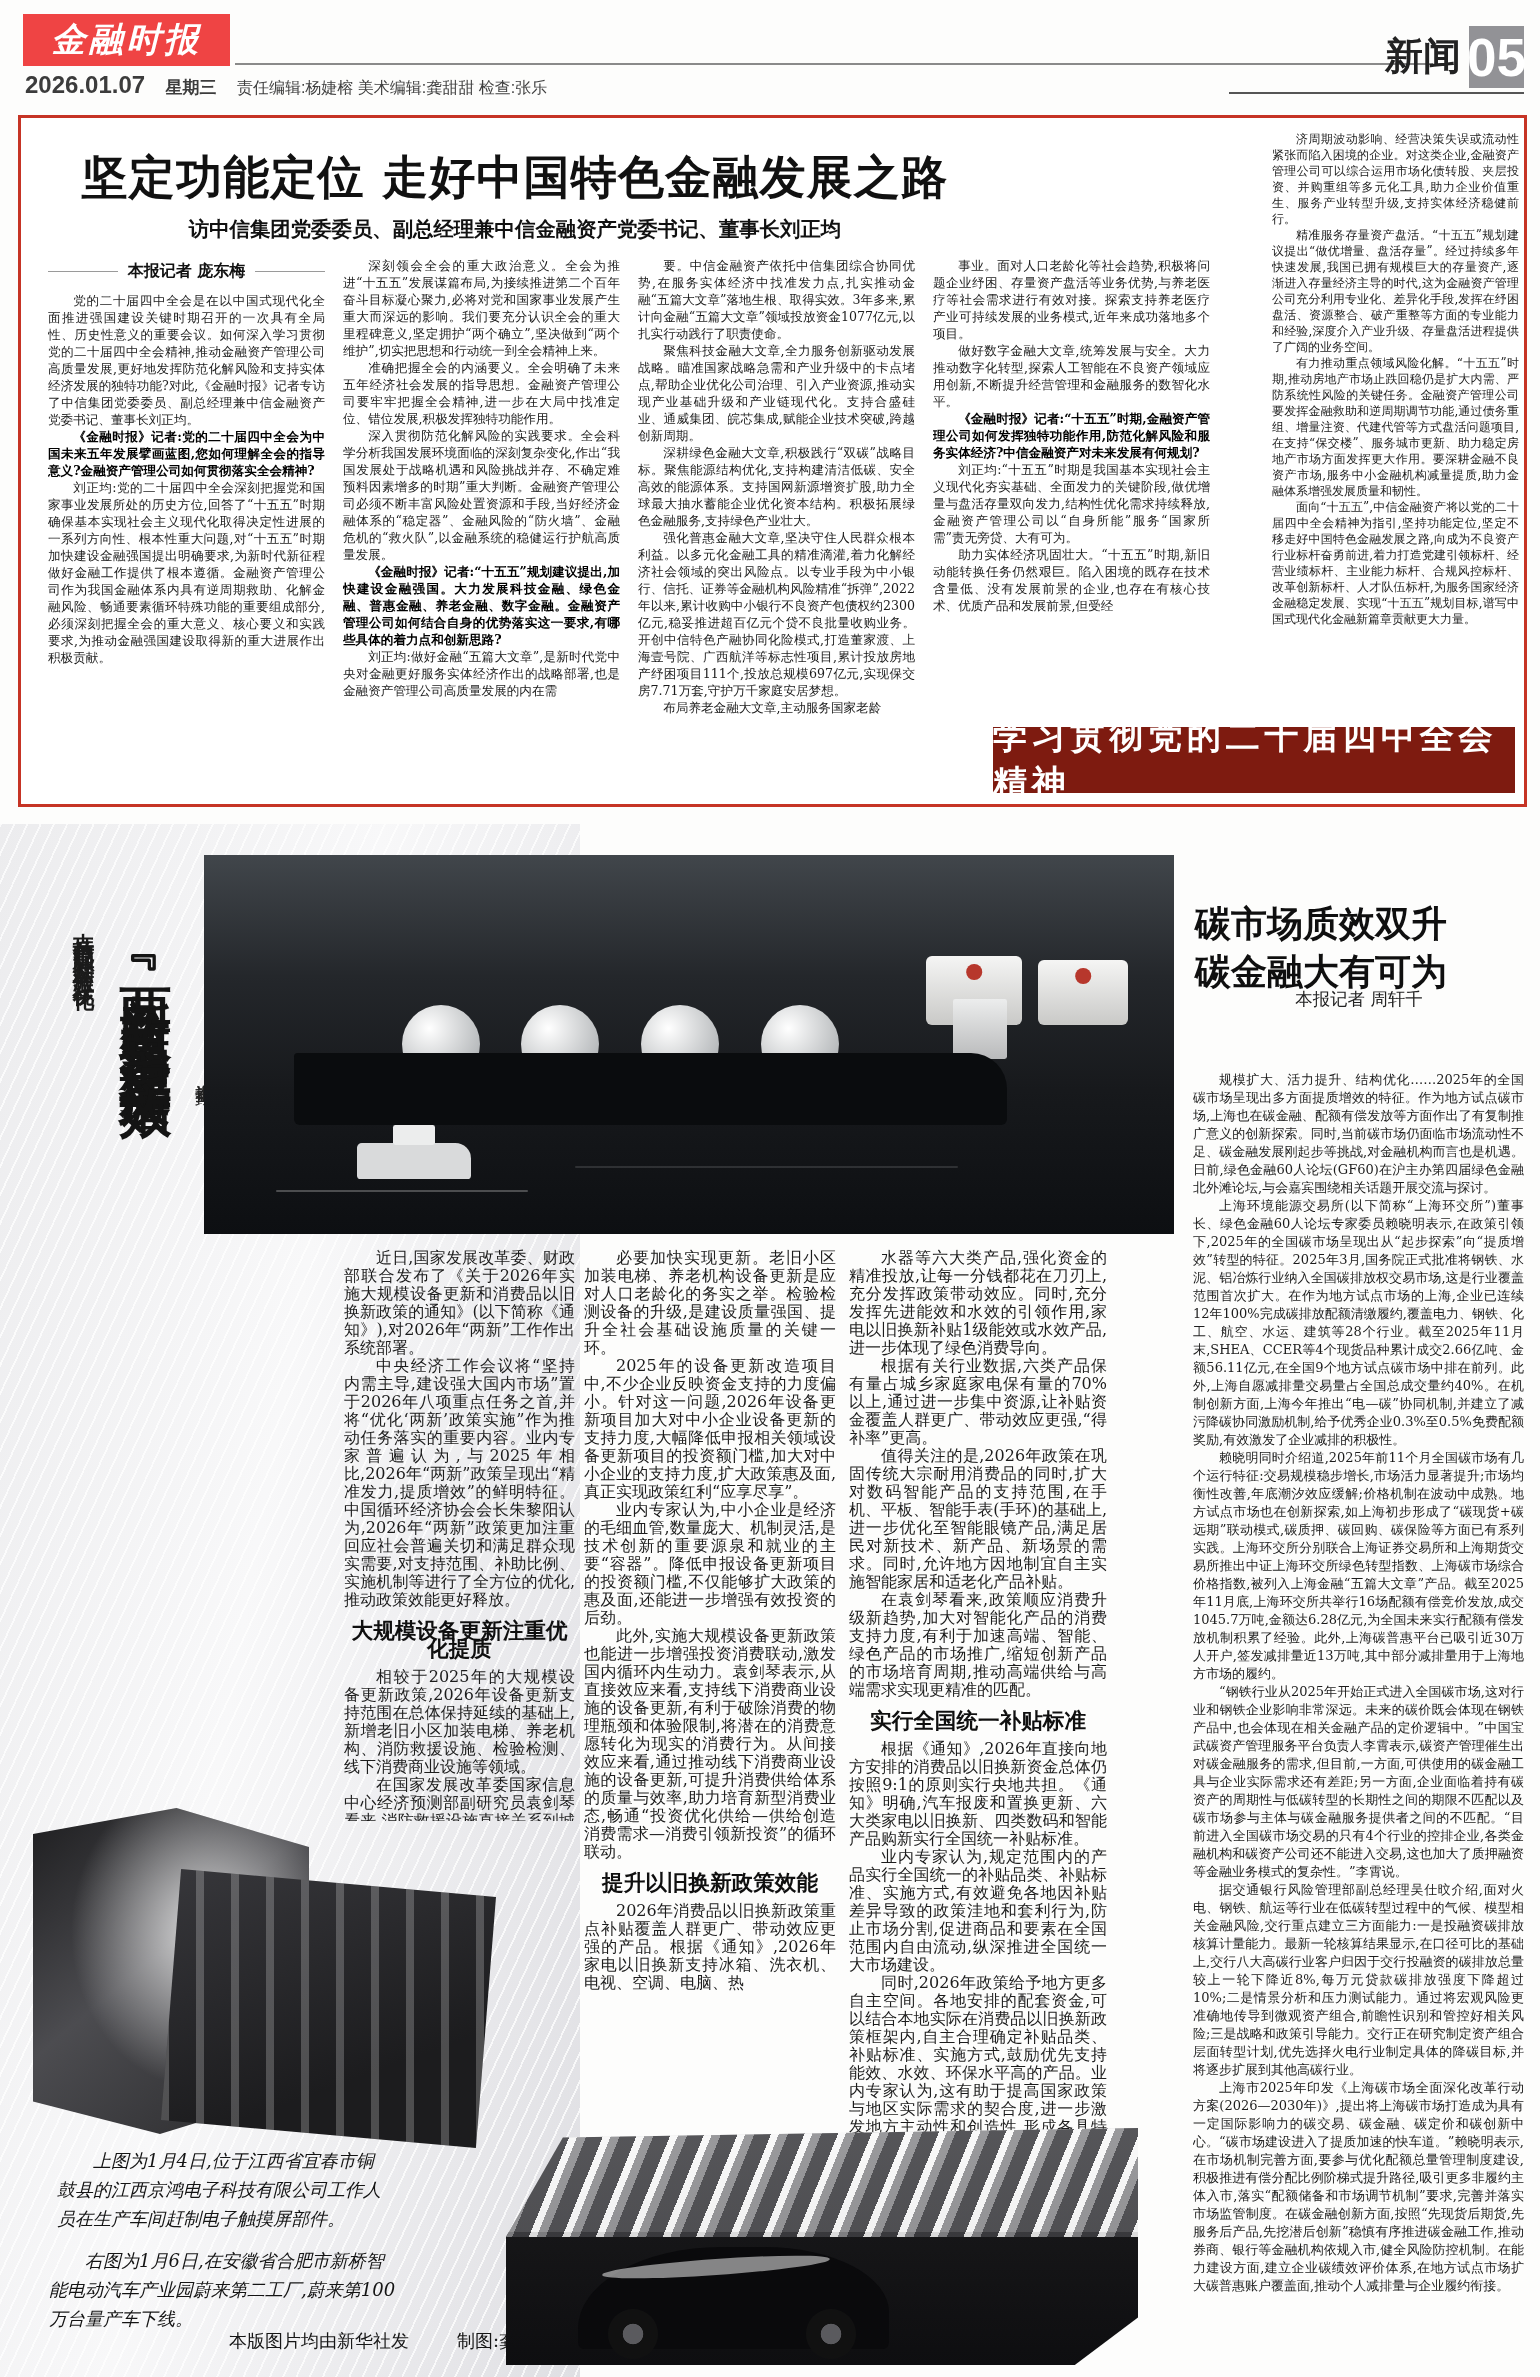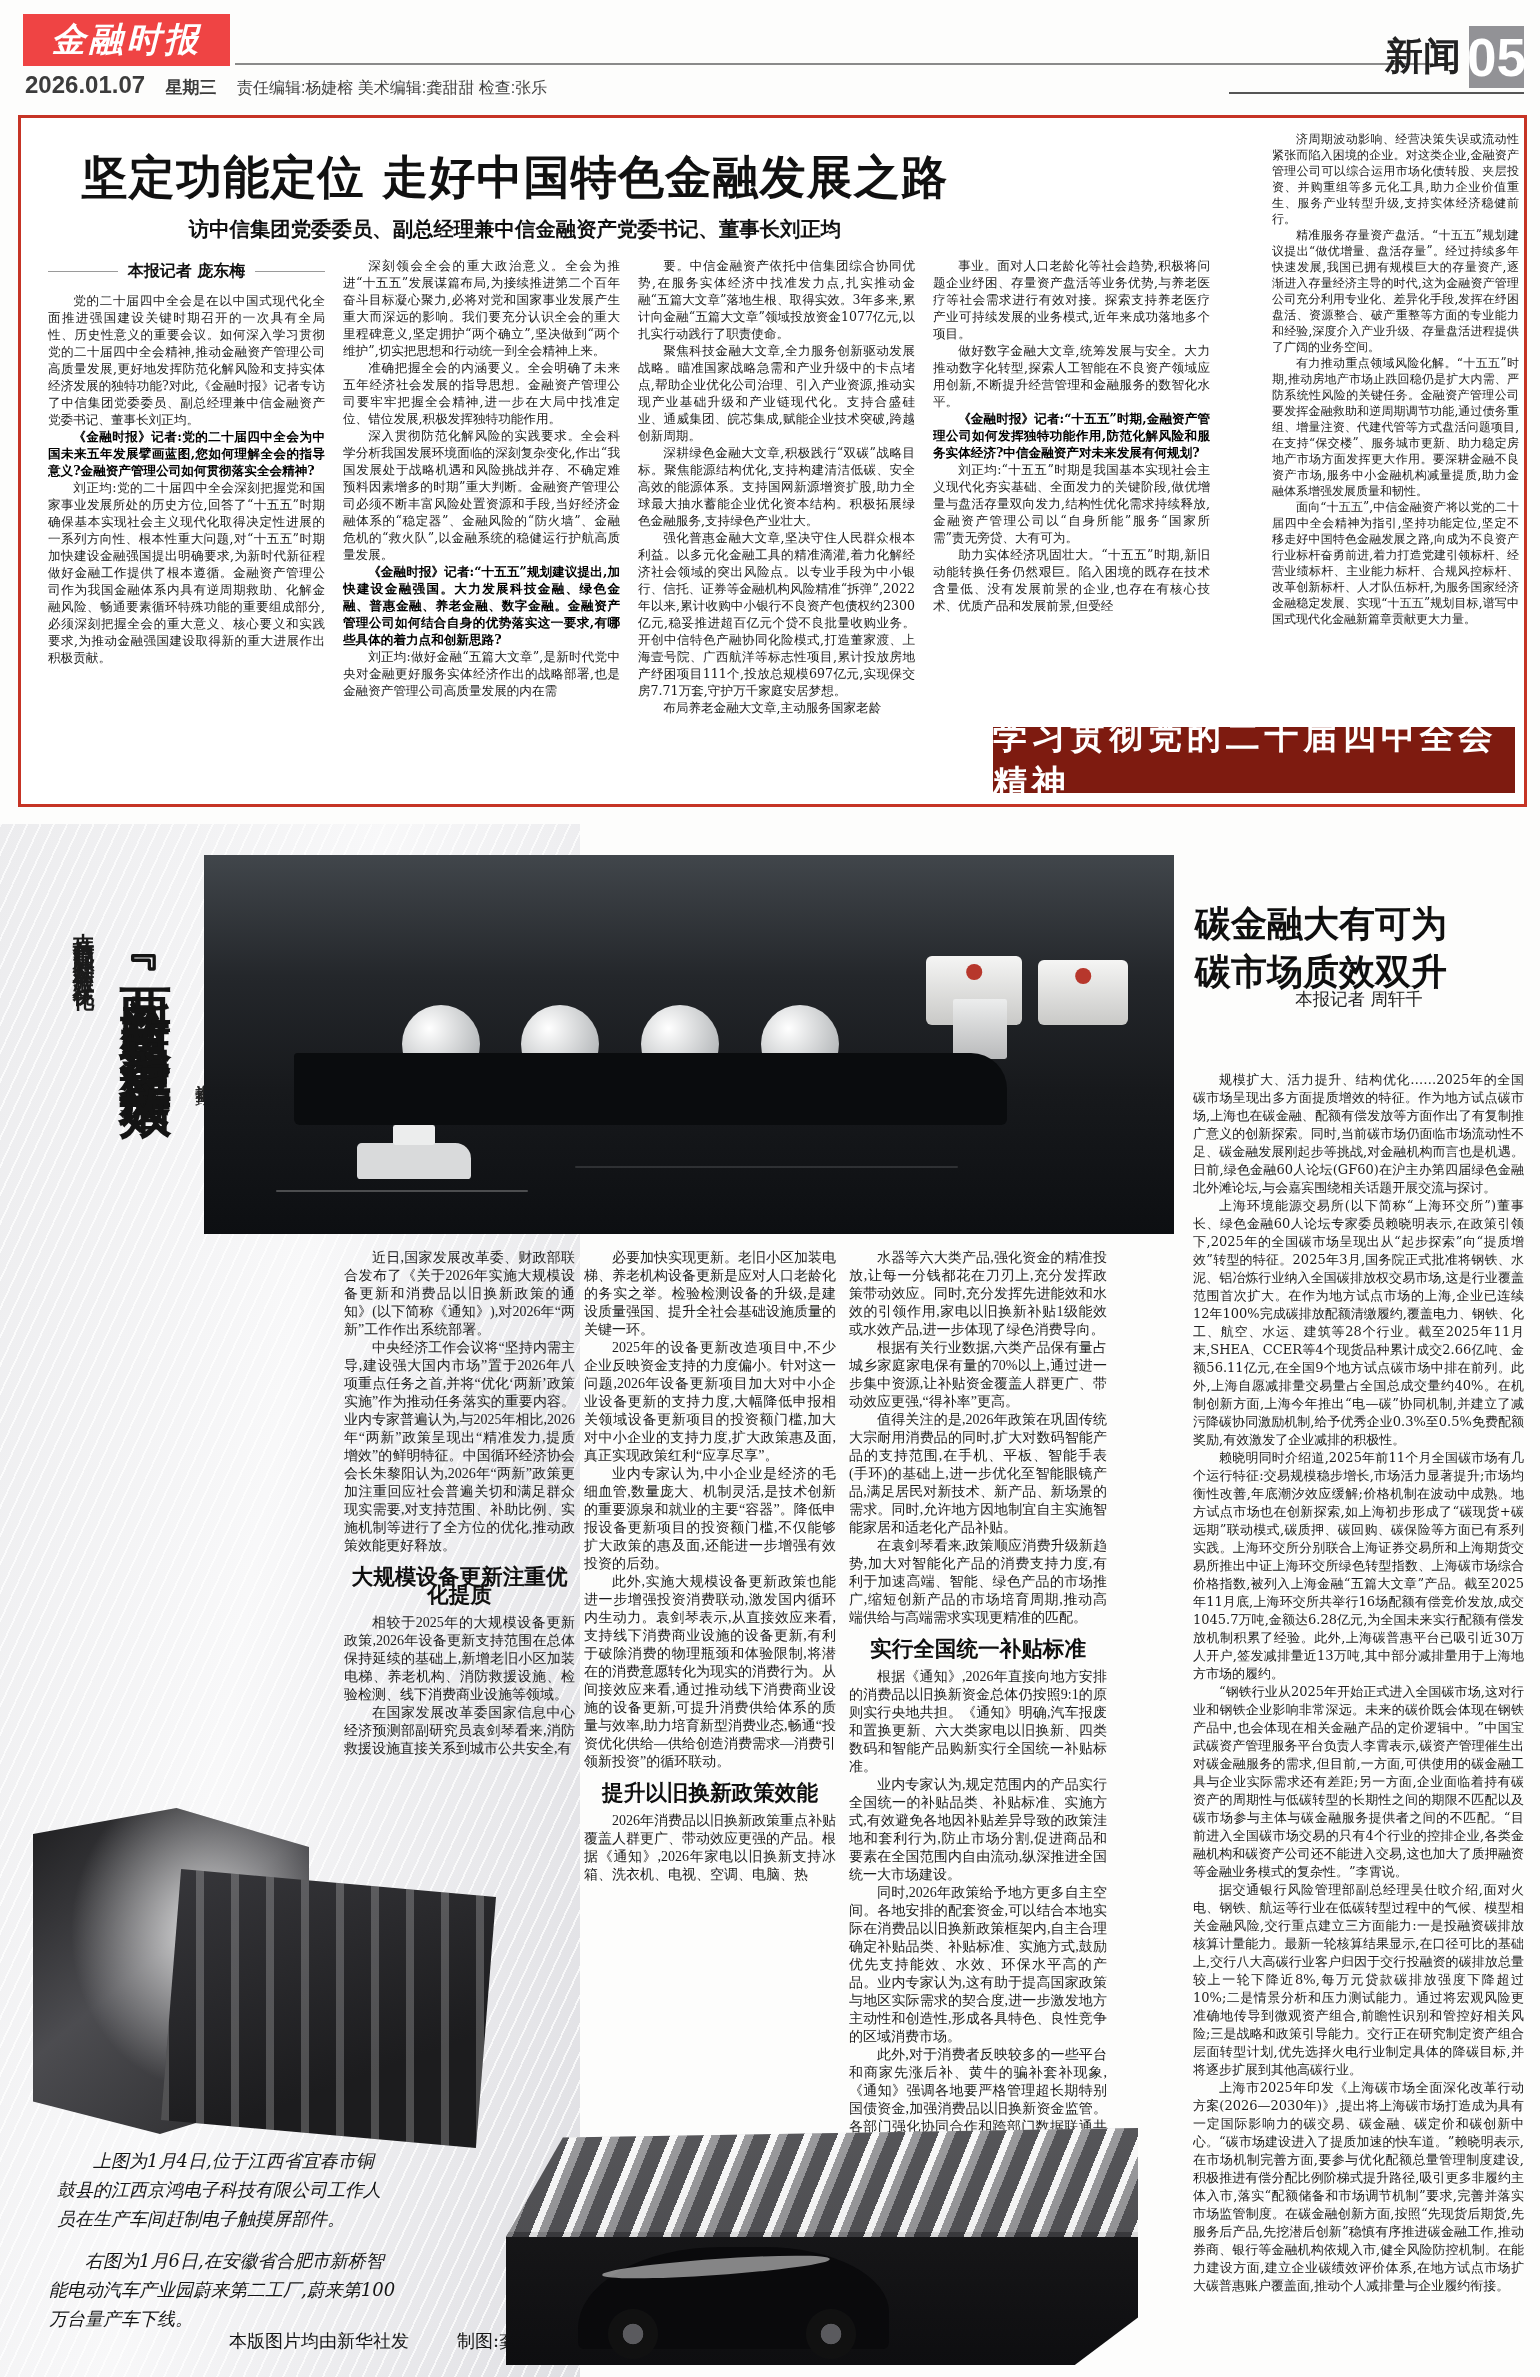--- a/index.html
+++ b/index.html
@@ -47,21 +47,21 @@
       background-image:repeating-linear-gradient(115deg,rgba(255,255,255,.75) 0 1.8px,rgba(255,255,255,0) 1.8px 12px),
                        linear-gradient(100deg,#ececee 0%,#f8f8f9 45%,#dfdfe3 100%);}
 
   
   .lx-kicker{left:69px;top:915px;height:371px;writing-mode:vertical-rl;font-size:21.6px;font-weight:600;
              letter-spacing:4.8px;color:#1b1b1b;}
   .lx-headline{left:111px;top:939px;height:934px;writing-mode:vertical-rl;font-size:52px;font-weight:900;
                letter-spacing:8.4px;color:#141414;}
   .lx-reporter{left:192px;top:1071px;height:192px;writing-mode:vertical-rl;font-size:17.4px;color:#222;}
   .lx-col{overflow:hidden;}
-  .lx-col p{margin:0;font-size:14px;line-height:18px;text-align:justify;text-indent:2em;color:#1c1c1c;font-family:Liberation Serif, serif;}
+  .lx-col p{margin:0;font-size:16px;line-height:18px;text-align:justify;text-indent:2em;color:#1c1c1c;}
   .lx-col p.sub{font-size:21.6px;font-weight:800;text-align:center;text-indent:0;margin:13px 0 9.6px;
                 font-family:"Liberation Sans",sans-serif;color:#0f0f0f;}
   .lx-c1{left:344px;top:1249px;width:231px;height:572px;}
   .lx-c2{left:584px;top:1249px;width:252px;height:888px;}
   .lx-c3{left:849px;top:1249px;width:258px;height:1087px;}
 
   
   .lng-photo{left:204px;top:855px;width:970px;height:379px;overflow:hidden;
              background:linear-gradient(180deg,#41464b 0%,#24272b 32%,#17191c 62%,#0d0f12 100%);}
   .lng-tank{position:absolute;background:linear-gradient(180deg,#f5f5f4,#c9c9c7);border-radius:6px;}
@@ -241,22 +241,22 @@
 
   <div class="abs ph-car">
     <div class="ceiling"></div>
     <div class="body"></div>
     <div class="shine"></div>
     <div class="wheel" style="left:102px;"></div>
     <div class="wheel" style="left:300px;"></div>
   </div>
 
   <div class="abs cb-headline">
+    <div>碳市场质效双升</div>
     <div>碳金融大有可为</div>
-    <div>碳市场质效双升</div>
   </div>
   <div class="abs cb-reporter">本报记者 周轩千</div>
   <div class="abs cb-body">
 
   <p class="para">规模扩大、活力提升、结构优化……2025年的全国碳市场呈现出多方面提质增效的特征。作为地方试点碳市场,上海也在碳金融、配额有偿发放等方面作出了有复制推广意义的创新探索。同时,当前碳市场仍面临市场流动性不足、碳金融发展刚起步等挑战,对金融机构而言也是机遇。日前,绿色金融60人论坛(GF60)在沪主办第四届绿色金融北外滩论坛,与会嘉宾围绕相关话题开展交流与探讨。</p>
       <p class="para">上海环境能源交易所(以下简称“上海环交所”)董事长、绿色金融60人论坛专家委员赖晓明表示,在政策引领下,2025年的全国碳市场呈现出从“起步探索”向“提质增效”转型的特征。2025年3月,国务院正式批准将钢铁、水泥、铝冶炼行业纳入全国碳排放权交易市场,这是行业覆盖范围首次扩大。在作为地方试点市场的上海,企业已连续12年100%完成碳排放配额清缴履约,覆盖电力、钢铁、化工、航空、水运、建筑等28个行业。截至2025年11月末,SHEA、CCER等4个现货品种累计成交2.66亿吨、金额56.11亿元,在全国9个地方试点碳市场中排在前列。此外,上海自愿减排量交易量占全国总成交量约40%。在机制创新方面,上海今年推出“电—碳”协同机制,并建立了减污降碳协同激励机制,给予优秀企业0.3%至0.5%免费配额奖励,有效激发了企业减排的积极性。</p>
       <p class="para">赖晓明同时介绍道,2025年前11个月全国碳市场有几个运行特征:交易规模稳步增长,市场活力显著提升;市场均衡性改善,年底潮汐效应缓解;价格机制在波动中成熟。地方试点市场也在创新探索,如上海初步形成了“碳现货+碳远期”联动模式,碳质押、碳回购、碳保险等方面已有系列实践。上海环交所分别联合上海证券交易所和上海期货交易所推出中证上海环交所绿色转型指数、上海碳市场综合价格指数,被列入上海金融“五篇大文章”产品。截至2025年11月底,上海环交所共举行16场配额有偿竞价发放,成交1045.7万吨,金额达6.28亿元,为全国未来实行配额有偿发放机制积累了经验。此外,上海碳普惠平台已吸引近30万人开户,签发减排量近13万吨,其中部分减排量用于上海地方市场的履约。</p>
       <p class="para">“钢铁行业从2025年开始正式进入全国碳市场,这对行业和钢铁企业影响非常深远。未来的碳价既会体现在钢铁产品中,也会体现在相关金融产品的定价逻辑中。”中国宝武碳资产管理服务平台负责人李霄表示,碳资产管理催生出对碳金融服务的需求,但目前,一方面,可供使用的碳金融工具与企业实际需求还有差距;另一方面,企业面临着持有碳资产的周期性与低碳转型的长期性之间的期限不匹配以及碳市场参与主体与碳金融服务提供者之间的不匹配。“目前进入全国碳市场交易的只有4个行业的控排企业,各类金融机构和碳资产公司还不能进入交易,这也加大了质押融资等金融业务模式的复杂性。”李霄说。</p>
       <p class="para">据交通银行风险管理部副总经理吴仕旼介绍,面对火电、钢铁、航运等行业在低碳转型过程中的气候、模型相关金融风险,交行重点建立三方面能力:一是投融资碳排放核算计量能力。最新一轮核算结果显示,在口径可比的基础上,交行八大高碳行业客户归因于交行投融资的碳排放总量较上一轮下降近8%,每万元贷款碳排放强度下降超过10%;二是情景分析和压力测试能力。通过将宏观风险更准确地传导到微观资产组合,前瞻性识别和管控好相关风险;三是战略和政策引导能力。交行正在研究制定资产组合层面转型计划,优先选择火电行业制定具体的降碳目标,并将逐步扩展到其他高碳行业。</p>
       <p class="para">上海市2025年印发《上海碳市场全面深化改革行动方案(2026—2030年)》,提出将上海碳市场打造成为具有一定国际影响力的碳交易、碳金融、碳定价和碳创新中心。“碳市场建设进入了提质加速的快车道。”赖晓明表示,在市场机制完善方面,要参与优化配额总量管理制度建设,积极推进有偿分配比例阶梯式提升路径,吸引更多非履约主体入市,落实“配额储备和市场调节机制”要求,完善并落实市场监管制度。在碳金融创新方面,按照“先现货后期货,先服务后产品,先挖潜后创新”稳慎有序推进碳金融工作,推动券商、银行等金融机构依规入市,健全风险防控机制。在能力建设方面,建立企业碳绩效评价体系,在地方试点市场扩大碳普惠账户覆盖面,推动个人减排量与企业履约衔接。</p>

